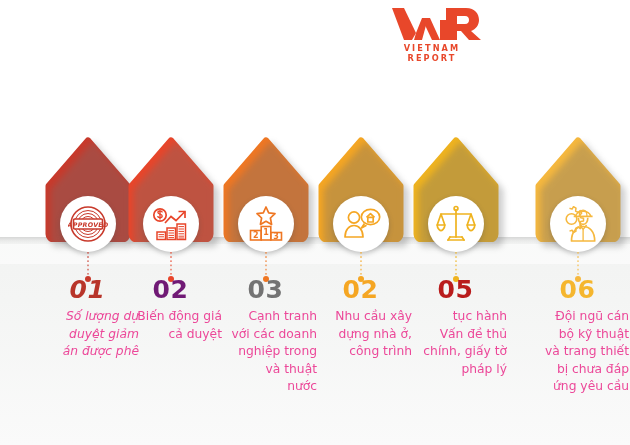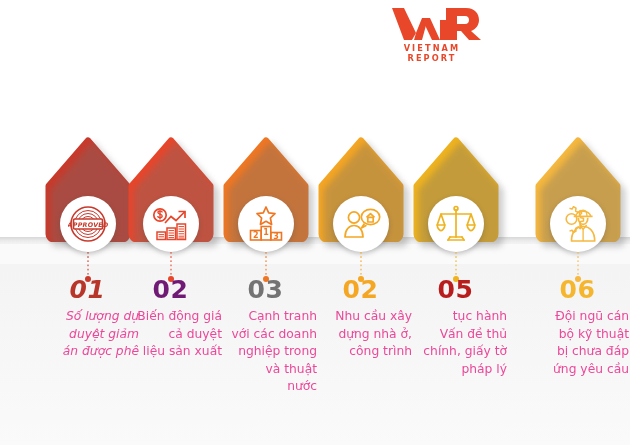--- a/index.html
+++ b/index.html
@@ -254,21 +254,20 @@
           </svg>
         </div>
         <div class="connector" style="color:#e8452a">
           <span class="conn-line"></span>
           <span class="conn-dot"></span>
         </div>
         <div class="num" style="color:#701a75">02</div>
         <div class="caption">
           <span class="ln">Biến động giá</span>
           <span class="ln">cả duyệt</span>
-          <span class="ln">liệu sản xuất</span>
         </div>
       </div>
       <div class="col" style="left: 218px;">
         <div class="house-wrap"><div class="house-shadow"><svg width="86" height="106" viewBox="0 0 86 106">
               <path d="M4,50 L43,5 L82,50 L82,98 C82,101 80,103 77,103 L9,103 C6,103 4,101 4,98 Z" fill="#6f6f6f" stroke="#6f6f6f" stroke-width="7" stroke-linejoin="round"></path>
             </svg></div><svg width="86" height="106" viewBox="0 0 86 106">
             <path d="M4,50 L43,5 L82,50 L82,98 C82,101 80,103 77,103 L9,103 C6,103 4,101 4,98 Z" fill="#ef7723" stroke="#ef7723" stroke-width="7" stroke-linejoin="round"></path>
           </svg></div>
         <div class="disc">
           <svg width="40" height="40" viewBox="0 0 40 40">
@@ -381,19 +380,20 @@
           </svg>
         </div>
         <div class="connector" style="color:#f6b83e">
           <span class="conn-line"></span>
           <span class="conn-dot"></span>
         </div>
         <div class="num" style="color:#f5b62e">06</div>
         <div class="caption">
           <span class="ln">Đội ngũ cán</span>
           <span class="ln">bộ kỹ thuật</span>
+          <span class="ln">và trang thiết</span>
           <span class="ln">bị chưa đáp</span>
           <span class="ln">ứng yêu cầu</span>
         </div>
       </div>
     </div>
 
 </div>
 
 </body></html>

